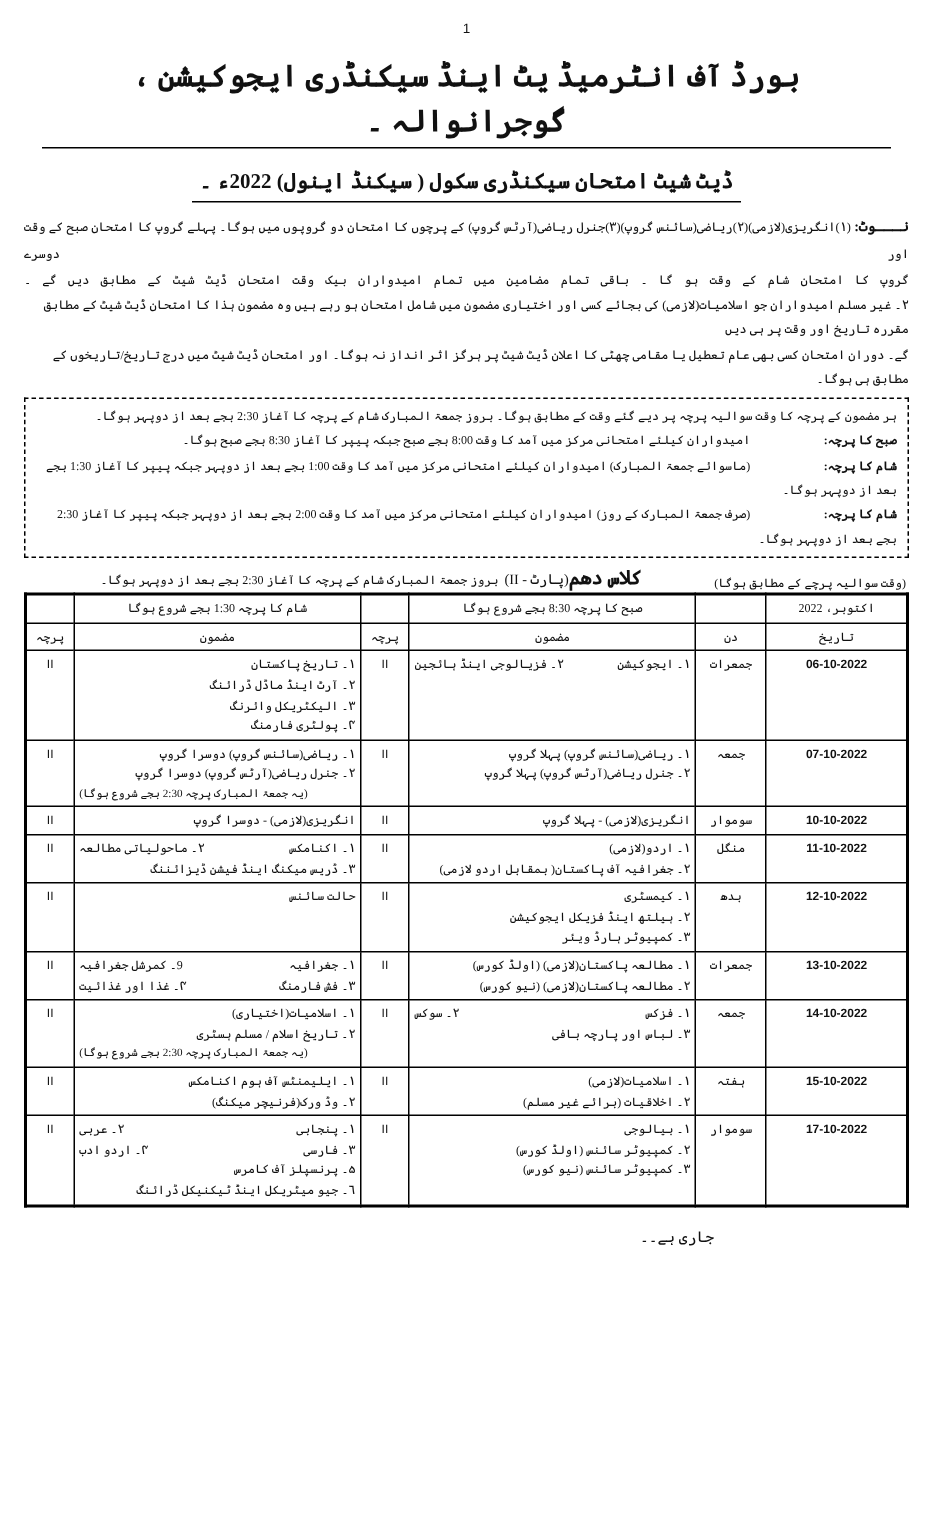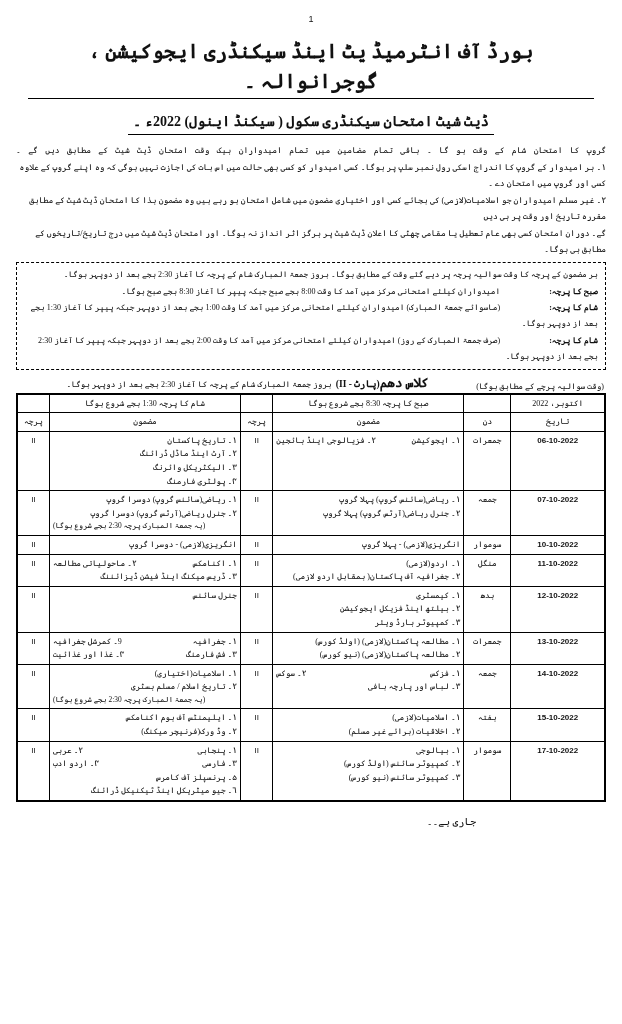--- a/index.html
+++ b/index.html
@@ -70,21 +70,21 @@
 
   .class-bar{
     display:flex;
     align-items:flex-end;
     justify-content:space-between;
     font-size:8px;
     margin:4px 2px 2px 2px;
   }
   .class-bar .mid{font-size:8px;}
   .class-bar .class-name{font-size:13px;font-weight:700;}
-  .class-bar .paren{font-size:9.5px;font-weight:700;margin-top:36px;}
+  .class-bar .paren{font-size:9.5px;font-weight:400;margin-top:36px;}
 
   table.ds{
     width:100%;
     border-collapse:collapse;
     table-layout:fixed;
     border:2px solid #000;
   }
   table.ds td,table.ds th{
     border:1.4px solid #000;
     padding:2px 3px;
@@ -132,22 +132,22 @@
 <body>
 
 <div class="page">
 
   <div class="page-num">1</div>
 
   <div class="board-title">بورڈ آف انٹرمیڈ یٹ اینڈ سیکنڈری ایجوکیشن ، گوجرانوالہ ۔</div>
   <div class="subtitle">ڈیٹ شیٹ امتحان سیکنڈری سکول ( سیکنڈ اینول) 2022ء ۔</div>
 
   <div class="note-block">
+    <span class="note-line ln2"><span class="lead">نـــوٹ:</span> <span>(۱)انگریزی(لازمی)(۲)ریاضی(سائنس گروپ)(۳)جنرل ریاضی(آرٹس گروپ) کے پرچوں کا امتحان دو گروپوں میں ہوگا۔ پہلے گروپ کا امتحان صبح کے وقت اور دوسرے</span></span>
     <span class="note-line ln2">گروپ کا امتحان شام کے وقت ہو گا ۔ باقی تمام مضامین میں تمام امیدواران بیک وقت امتحان ڈیٹ شیٹ کے مطابق دیں گے ۔</span>
-    <span class="note-line ln-right">۱۔ ہر امیدوار کے گروپ کا اندراج اسکی رول نمبر سلپ پر ہوگا۔ کسی امیدوار کو کسی بھی حالت میں اس بات کی اجازت نہیں ہوگی کہ وہ اپنے گروپ کے علاوہ کسی اور گروپ میں امتحان دے ۔</span>
     <span class="note-line ln-right">۲۔ غیر مسلم امیدواران جو اسلامیات(لازمی) کی بجائے کسی اور اختیاری مضمون میں شامل امتحان ہو رہے ہیں وہ مضمون ہذا کا امتحان ڈیٹ شیٹ کے مطابق مقررہ تاریخ اور وقت پر ہی دیں</span>
     <span class="note-line ln-right">گے۔ دوران امتحان کسی بھی عام تعطیل یا مقامی چھٹی کا اعلان ڈیٹ شیٹ پر ہرگز اثر انداز نہ ہوگا۔ اور امتحان ڈیٹ شیٹ میں درج تاریخ/تاریخوں کے مطابق ہی ہوگا۔</span>
   </div>
 
   <div class="dashed-box">
     <span class="br">ہر مضمون کے پرچہ کا وقت سوالیہ پرچہ پر دیے گئے وقت کے مطابق ہوگا۔ بروز جمعۃ المبارک شام کے پرچہ کا آغاز 2:30 بجے بعد از دوپہر ہوگا۔</span>
     <span class="br"><span class="lbl">صبح کا پرچہ:</span>&nbsp; <span>امیدواران کیلئے امتحانی مرکز میں آمد کا وقت 8:00 بجے صبح جبکہ پیپر کا آغاز 8:30 بجے صبح ہوگا۔</span></span>
     <span class="br"><span class="lbl">شام کا پرچہ:</span>&nbsp; <span>(ماسوائے جمعۃ المبارک) امیدواران کیلئے امتحانی مرکز میں آمد کا وقت 1:00 بجے بعد از دوپہر جبکہ پیپر کا آغاز 1:30 بجے بعد از دوپہر ہوگا۔</span></span>
     <span class="br"><span class="lbl">شام کا پرچہ:</span>&nbsp; <span>(صرف جمعۃ المبارک کے روز) امیدواران کیلئے امتحانی مرکز میں آمد کا وقت 2:00 بجے بعد از دوپہر جبکہ پیپر کا آغاز 2:30 بجے بعد از دوپہر ہوگا۔</span></span>
   </div>
@@ -251,21 +251,21 @@
         <tr>
           <td class="date">12-10-2022</td>
           <td class="day">بدھ</td>
           <td class="subj">
             <span class="sub-line">۱۔ کیمسٹری</span>
             <span class="sub-line">۲۔ ہیلتھ اینڈ فزیکل ایجوکیشن</span>
             <span class="sub-line">۳۔ کمپیوٹر ہارڈ ویئر</span>
           </td>
           <td class="paper">II</td>
           <td class="subj">
-            <span class="sub-line">جنرل سائنس</span>
+            <span class="sub-line">حالت سائنس</span>
           </td>
           <td class="paper">II</td>
         </tr>
         <tr>
           <td class="date">13-10-2022</td>
           <td class="day">جمعرات</td>
           <td class="subj">
             <span class="sub-line">۱۔ مطالعہ پاکستان(لازمی)  (اولڈ کورس)</span>
             <span class="sub-line">۲۔ مطالعہ پاکستان(لازمی)  (نیو کورس)</span>
           </td>

